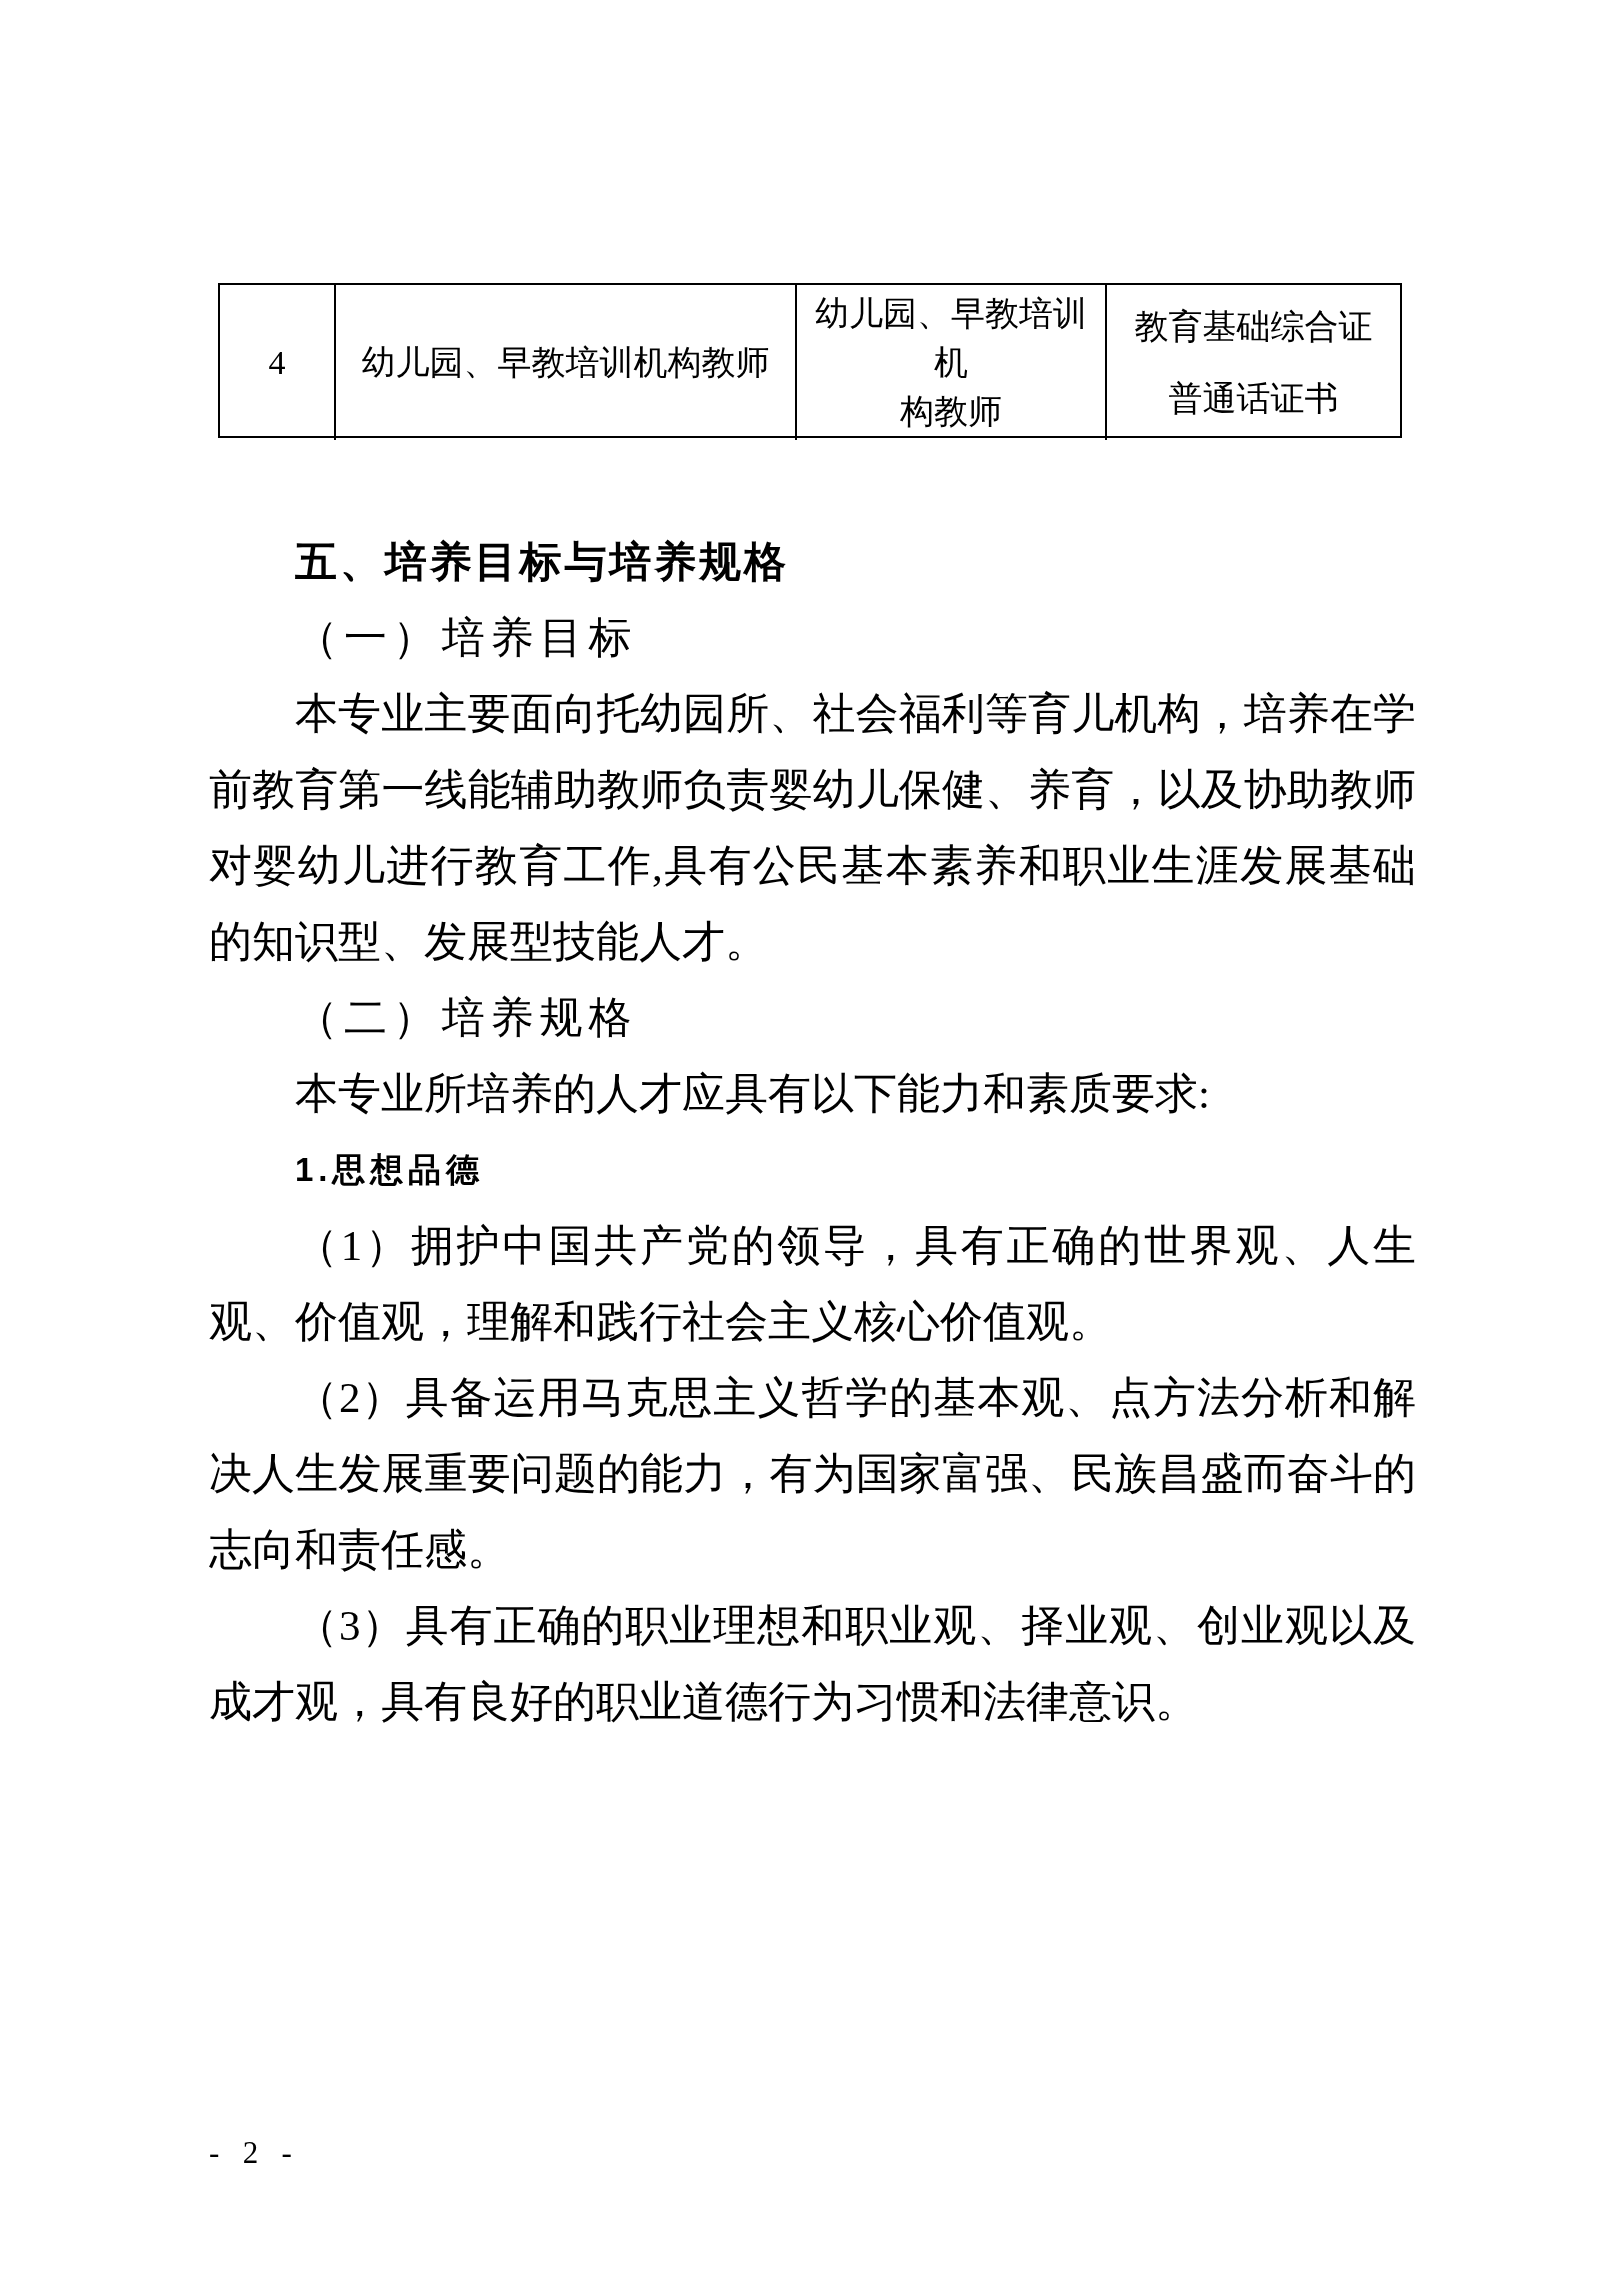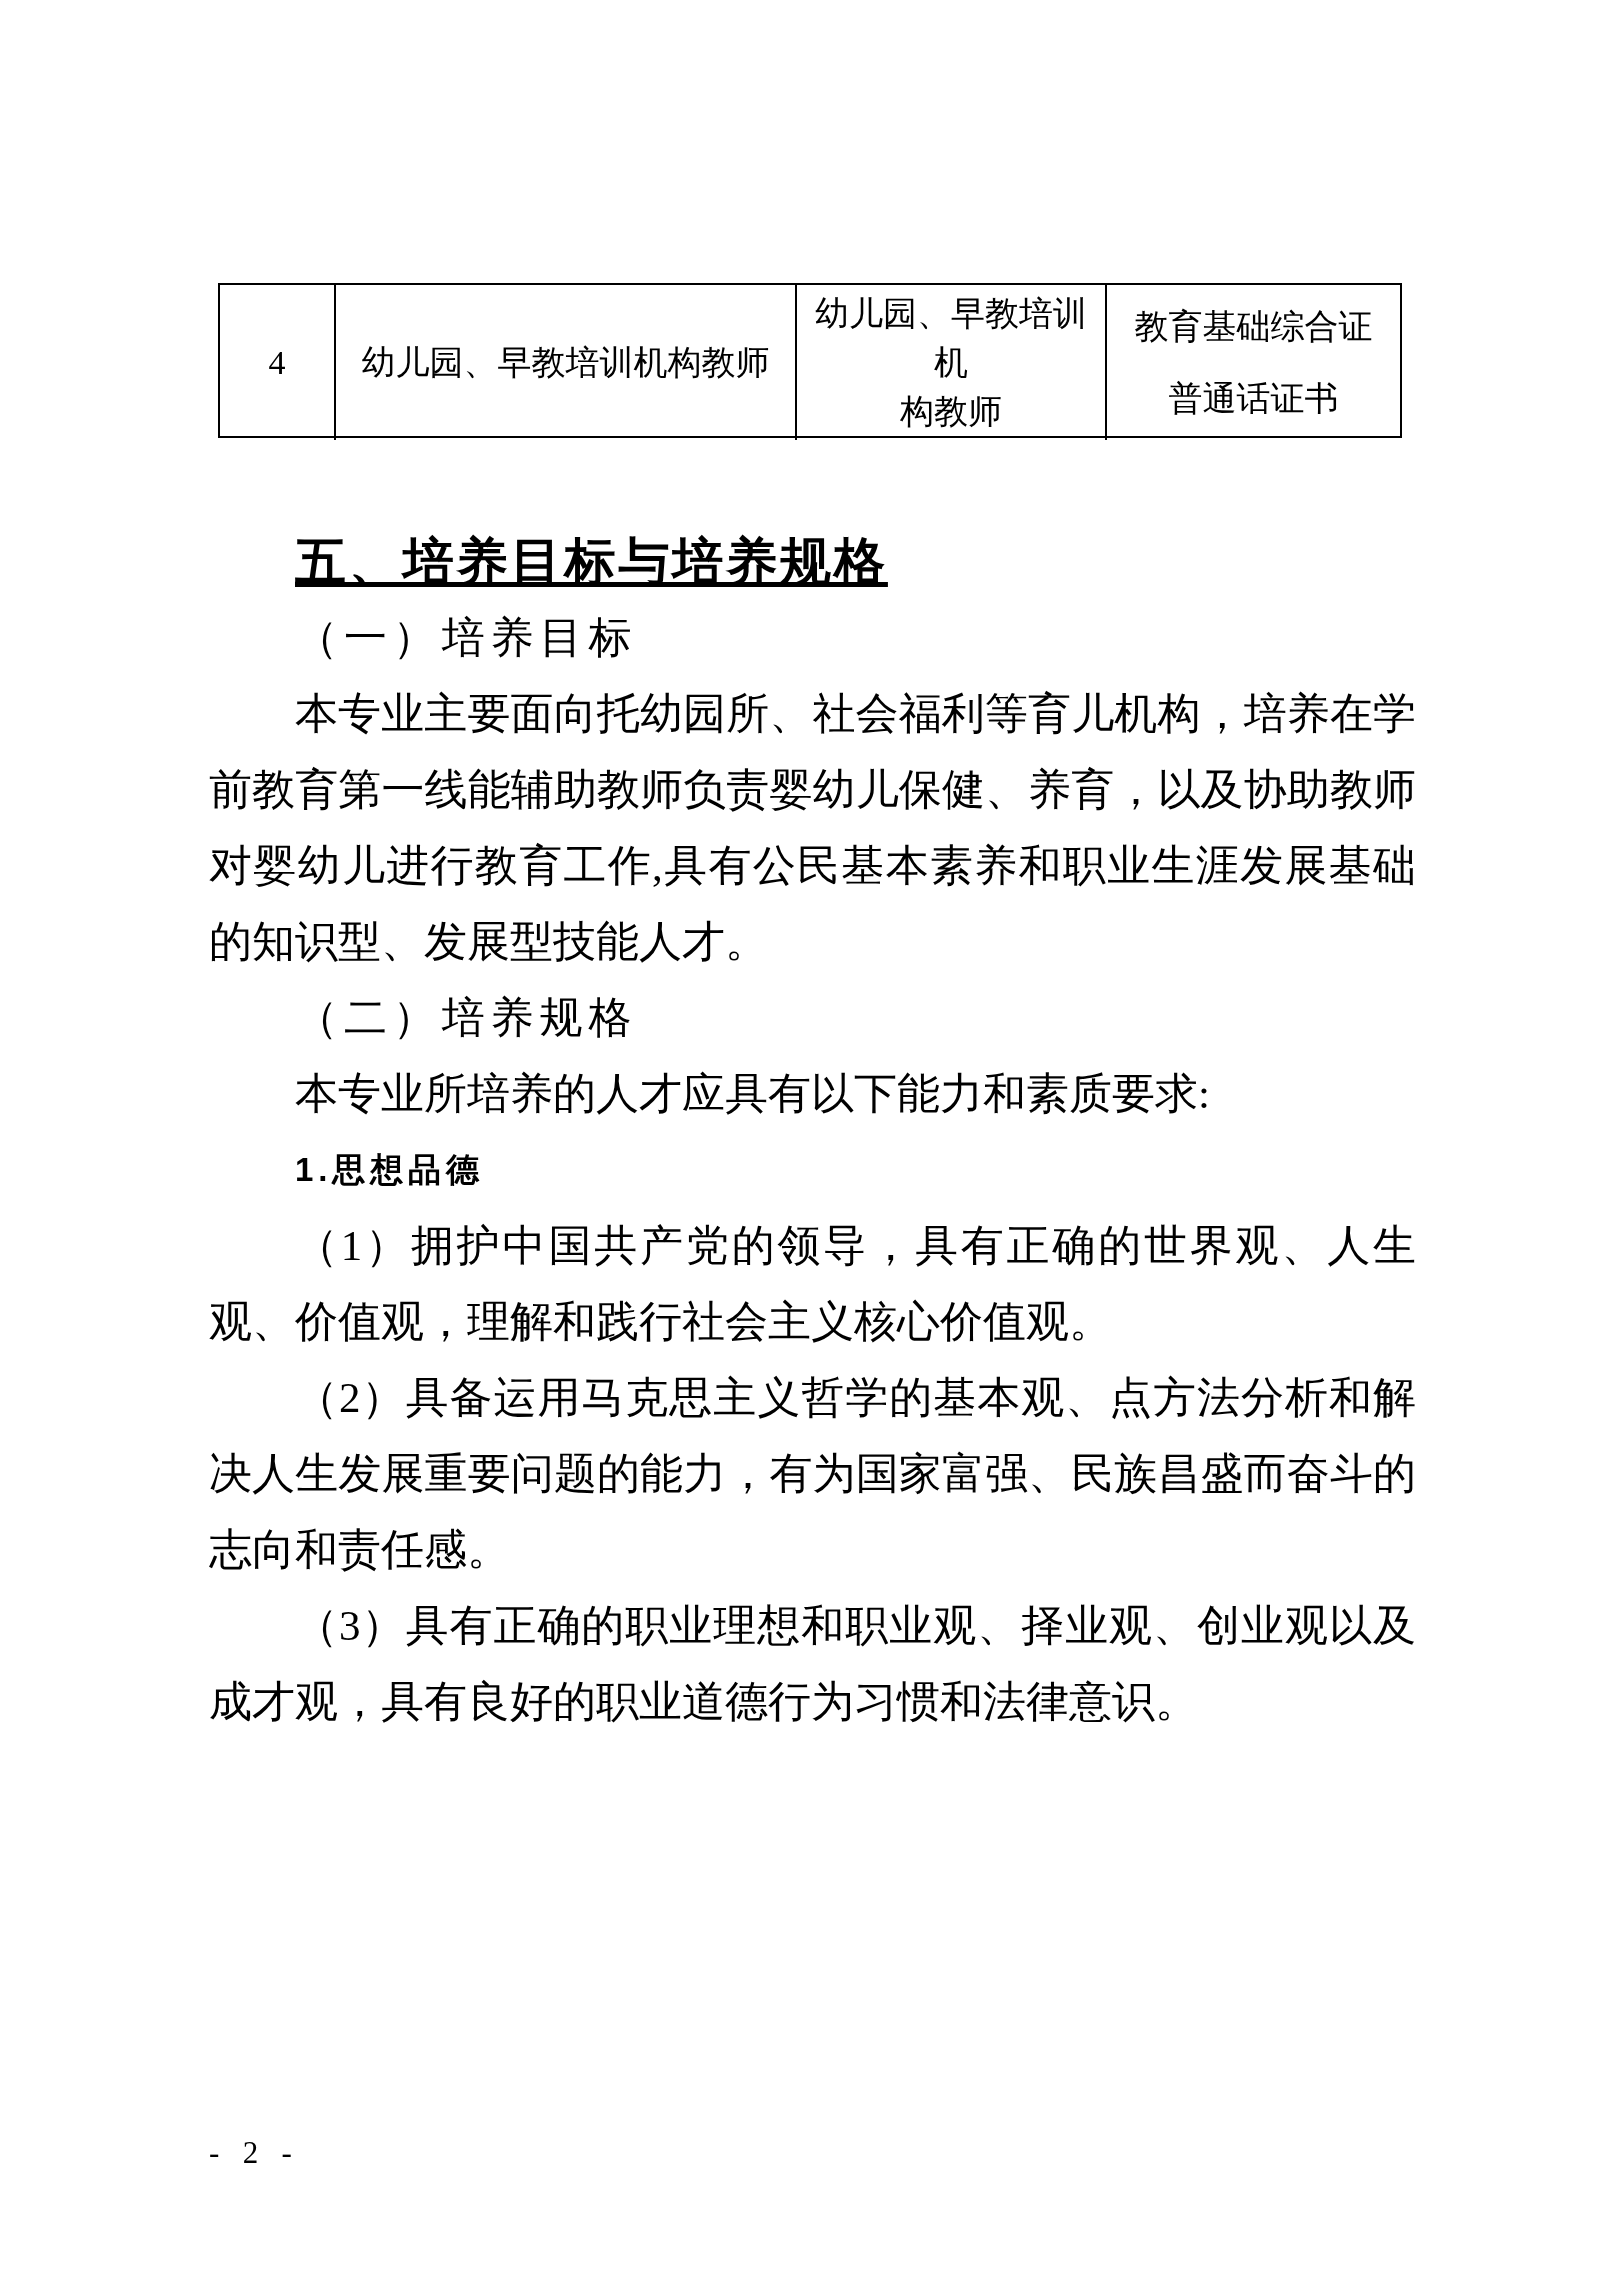--- a/index.html
+++ b/index.html
@@ -49,23 +49,22 @@
     width: 1207px;
     font-size: 43px;
     line-height: 76px;
     text-align: justify;
     text-justify: inter-ideograph;
   }
   .content p { margin: 0; text-indent: 86px; }
   .sec-heading {
     font-family: "Liberation Sans", "DejaVu Sans", sans-serif;
     font-weight: bold;
-    font-size: 51px;
+    font-size: 42px;
     letter-spacing: 2.9px;
-    text-decoration: underline;
   }
   .sub-heading { letter-spacing: 5.9px; }
   .num-heading {
     font-family: "Liberation Sans", "DejaVu Sans", sans-serif;
     font-weight: bold;
     font-size: 33px;
     letter-spacing: 4.9px;
   }
 
   

